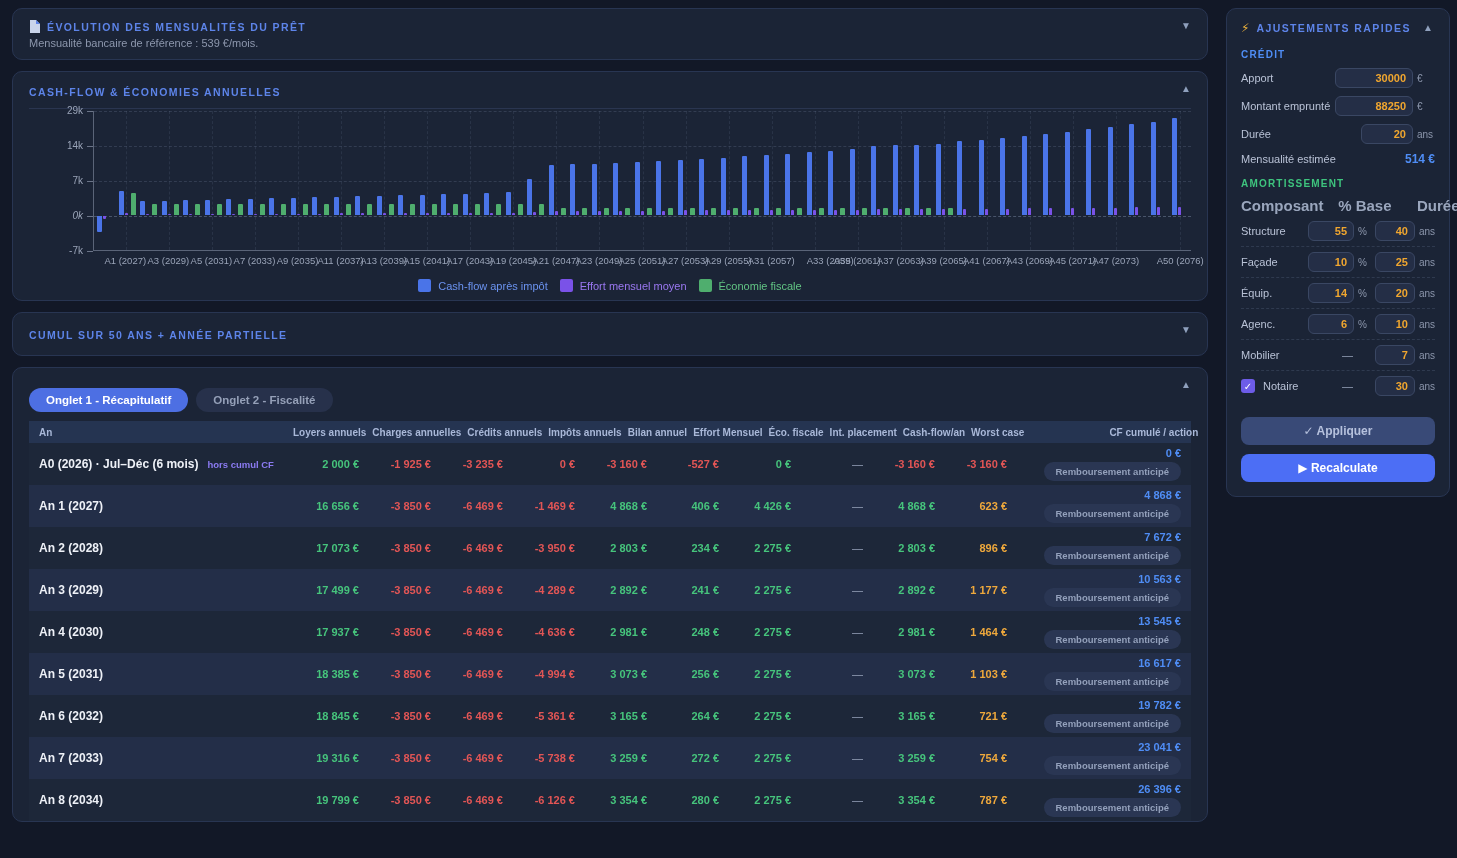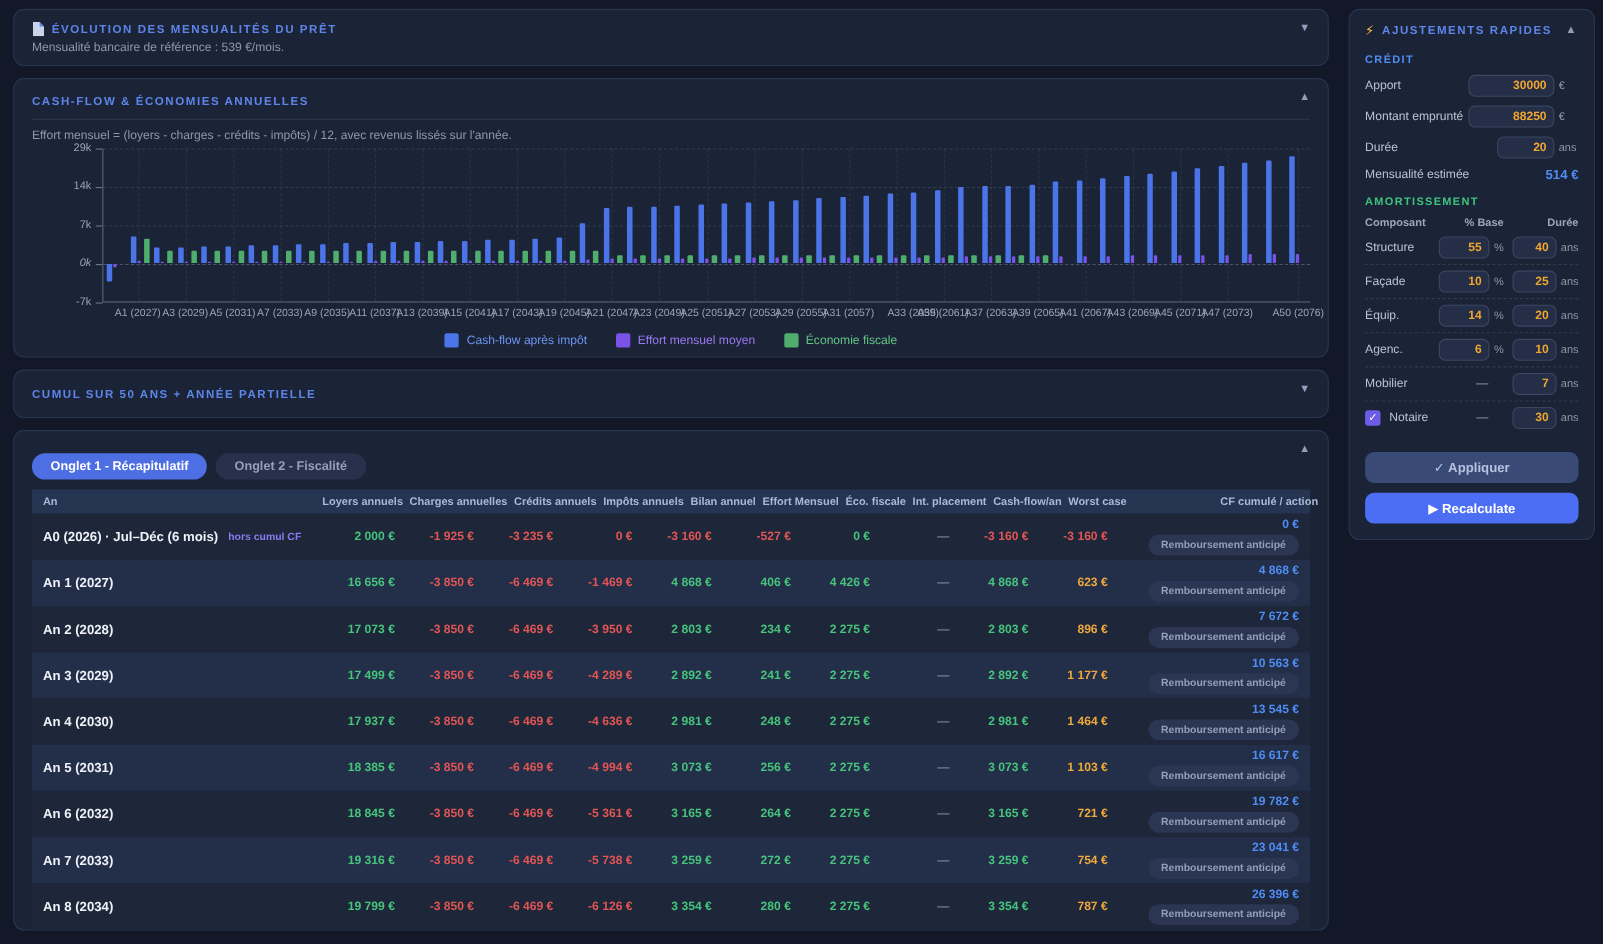--- a/index.html
+++ b/index.html
@@ -23,21 +23,21 @@
   .yaxis { width:64px; position:relative; height:140px; flex:none; }
   .ylab { position:absolute; right:10px; font-size:10px; color:#9aa4b8; }
   .ytick { position:absolute; right:0; width:6px; height:1px; background:#6b7488; }
   .plot { flex:1; position:relative; height:140px; border-left:1px solid #5a6478; border-bottom:1px solid #5a6478; }
   .hgrid { position:absolute; left:0; right:0; height:0; border-top:1px dashed rgba(130,146,178,0.22); }
   .hgrid.zero { border-top-color:rgba(150,165,195,0.38); }
   .vgrid { position:absolute; top:0; bottom:0; width:0; border-left:1px dashed rgba(130,146,178,0.14); }
   .bar { position:absolute; border-radius:1px 1px 0 0; }
   .xlabels { position:relative; height:14px; margin-left:64px; margin-top:4px; }
   .xlab { position:absolute; transform:translateX(-50%); font-size:9.5px; color:#9aa4b8; white-space:nowrap; }
-  .legend { display:flex; justify-content:center; gap:26px; margin-top:10px; }
+  .legend { display:flex; justify-content:center; gap:12px; margin-top:10px; }
   .leg-item { display:flex; align-items:center; gap:7px; font-size:11px; }
   .swatch { width:13px; height:13px; border-radius:2px; }
   
   .p3 { padding:12px 16px; }
   
   .p4 { padding:10px 16px 0; }
   .tabs { margin:10px 0 9px; display:flex; gap:8px; }
   .tab { font-size:11.5px; font-weight:bold; padding:6px 17px; border-radius:13px; border:none; cursor:pointer; font-family:inherit; }
   .tab.active { background:#4d6fe3; color:#ffffff; }
   .tab.inactive { background:#27314b; color:#95a0b8; }
@@ -64,21 +64,21 @@
   .sec-h { font-size:10px; font-weight:bold; letter-spacing:1.2px; margin:12px 0 4px; }
   .sec-h.blue { color:#4f8df5; } .sec-h.green { color:#3ec47e; }
   .srow { display:flex; align-items:center; margin:8px 0; }
   .slabel { flex:1; color:#b9c2d6; font-size:11px; }
   .sinput { background:#242e46; border:1px solid #3a4763; border-radius:6px; color:#f0a62f; font-weight:bold; font-size:11px; text-align:right; padding:2px 6px; height:20px; font-family:inherit; }
   .w78 { width:78px; } .w52 { width:52px; } .w46 { width:46px; } .w40 { width:40px; }
   .sunit { color:#8d97ad; font-size:10px; margin-left:4px; width:18px; }
   .est-val { color:#4f8df5; font-size:12px; font-weight:bold; }
   .amort-head, .arow { display:grid; grid-template-columns:1fr 62px 62px; align-items:center; column-gap:6px; }
   .amort-head { margin:8px 0 2px; }
-  .ah { color:#9aa6bd; font-size:10px; font-weight:bold; }
+  .ah { color:#9aa6bd; font-size:15px; font-weight:bold; }
   .ah.r { text-align:right; }
   .arow { padding:5px 0; border-bottom:1px dashed rgba(120,136,170,0.22); }
   .arow:last-of-type { border-bottom:none; }
   .alabel { color:#b9c2d6; font-size:11px; display:flex; align-items:center; gap:8px; }
   .aval { display:flex; align-items:center; justify-content:flex-end; }
   .aval .sunit { width:auto; }
   .adash { color:#96a2ba; font-size:11px; text-align:right; padding-right:14px; }
   .checkbox { width:14px; height:14px; background:#6d5ce8; border-radius:3px; display:inline-flex; align-items:center; justify-content:center; color:#fff; font-size:10px; cursor:pointer; flex:none; }
   .btn { width:100%; border:none; border-radius:8px; font-weight:bold; font-size:12px; padding:7px 0; cursor:pointer; font-family:inherit; }
   .btn-apply { background:#394a77; color:#b6c1dd; margin-top:16px; }
@@ -102,21 +102,20 @@
       </div>
       <div class="subtitle">Mensualité bancaire de référence : 539 €/mois.</div>
       <span class="arrow">▼</span>
     </section>
 
     <section class="panel p2">
       <div class="phead">
         <span class="ptitle">CASH-FLOW &amp; ÉCONOMIES ANNUELLES</span>
       </div>
       <span class="arrow">▲</span>
-      <div class="note">Effort mensuel = (loyers - charges - crédits - impôts) / 12, avec revenus lissés sur l'année.</div>
       <div class="chart">
         <div class="yaxis" id="yaxis">
             <div class="ylab" style="top: -6px;">29k</div>
             <div class="ytick" style="top: 0px;"></div>
             <div class="ylab" style="top: 29px;">14k</div>
             <div class="ytick" style="top: 35px;"></div>
             <div class="ylab" style="top: 64px;">7k</div>
             <div class="ytick" style="top: 70px;"></div>
             <div class="ylab" style="top: 99px; font-style: italic;">0k</div>
             <div class="ytick" style="top: 105px;"></div>

